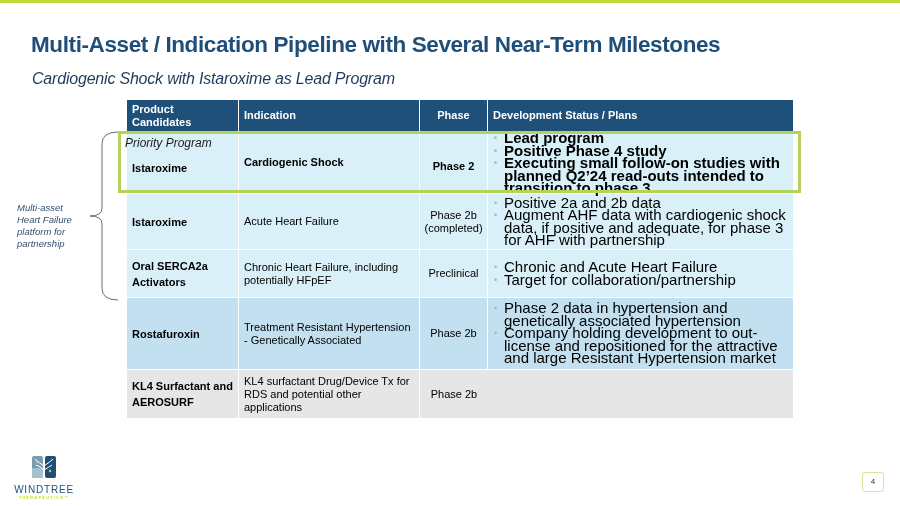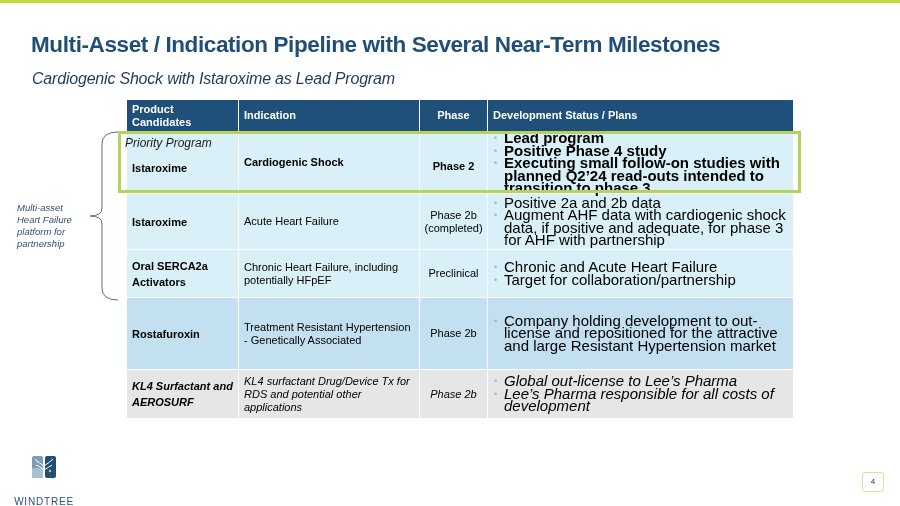--- a/index.html
+++ b/index.html
@@ -29,21 +29,21 @@
   .bold { font-weight: bold; }
 
   .priority-label { position: absolute; left: 125px; top: 136px; font-size: 12px; font-style: italic; color: #1a1a1a; white-space: nowrap; }
   .highlight-box { position: absolute; left: 118px; top: 131px; width: 683px; height: 62px; border: 3px solid #b6d25a; pointer-events: none; }
 
   .brace { position: absolute; left: 86px; top: 130px; }
   .side-note { position: absolute; left: 17px; top: 202px; font-size: 9.5px; font-style: italic; color: #31506e; line-height: 12px; }
 
   .logo { position: absolute; left: 14px; top: 456px; width: 60px; text-align: center; }
   .logo-mark { display: block; margin: 0 auto; }
-  .logo-name { font-size: 10px; color: #23527c; letter-spacing: 0.8px; font-weight: normal; margin-top: 18px; }
+  .logo-name { font-size: 10px; color: #23527c; letter-spacing: 0.8px; font-weight: normal; margin-top: 6px; }
   .logo-sub { font-size: 4px; color: #c5d93a; letter-spacing: 1.2px; font-weight: bold; }
 
   .page-num { position: absolute; left: 862px; top: 472px; width: 22px; height: 20px; border: 1.5px solid #d6e39a; border-radius: 3px; font-size: 8px; text-align: center; line-height: 17px; color: #333; }
 </style>
 </head>
 <body>
 
 <div class="top-bar"></div>
 
 <div class="title">Multi-Asset / Indication Pipeline with Several Near-Term Milestones</div>
@@ -103,35 +103,30 @@
       </ul>
     </div>
   </div>
 
   <div class="row r-blue" style="height:72px;">
     <div class="cell c1 prod">Rostafuroxin</div>
     <div class="cell c2">Treatment Resistant Hypertension - Genetically Associated</div>
     <div class="cell c3">Phase 2b</div>
     <div class="cell c4">
       <ul class="bullets">
+        <li>Phase 2 data in hypertension and genetically associated hypertension</li>
         <li>Company holding development to out-license and repositioned for the attractive and large Resistant Hypertension market</li>
       </ul>
     </div>
   </div>
 
-  <div class="row r-gray" style="height:48px; border-bottom:none;font-style:italic;">
+  <div class="row r-gray" style="height:48px; border-bottom:none;">
     <div class="cell c1 prod">KL4 Surfactant and AEROSURF</div>
     <div class="cell c2">KL4 surfactant Drug/Device Tx for RDS and potential other applications</div>
     <div class="cell c3">Phase 2b</div>
-    <div class="cell c4">
-      <ul class="bullets">
-        <li>Global out-license to Lee’s Pharma</li>
-        <li>Lee’s Pharma responsible for all costs of development</li>
-      </ul>
-    </div>
   </div>
 </div>
 
 <div class="priority-label">Priority Program</div>
 <div class="highlight-box"></div>
 
 <div class="logo">
   <svg class="logo-mark" width="24" height="22" viewBox="0 0 24 22">
     <rect x="0" y="0" width="11" height="22" rx="2" fill="#7a9bb5"></rect>
     <rect x="13" y="0" width="11" height="22" rx="2" fill="#1f4e79"></rect>

